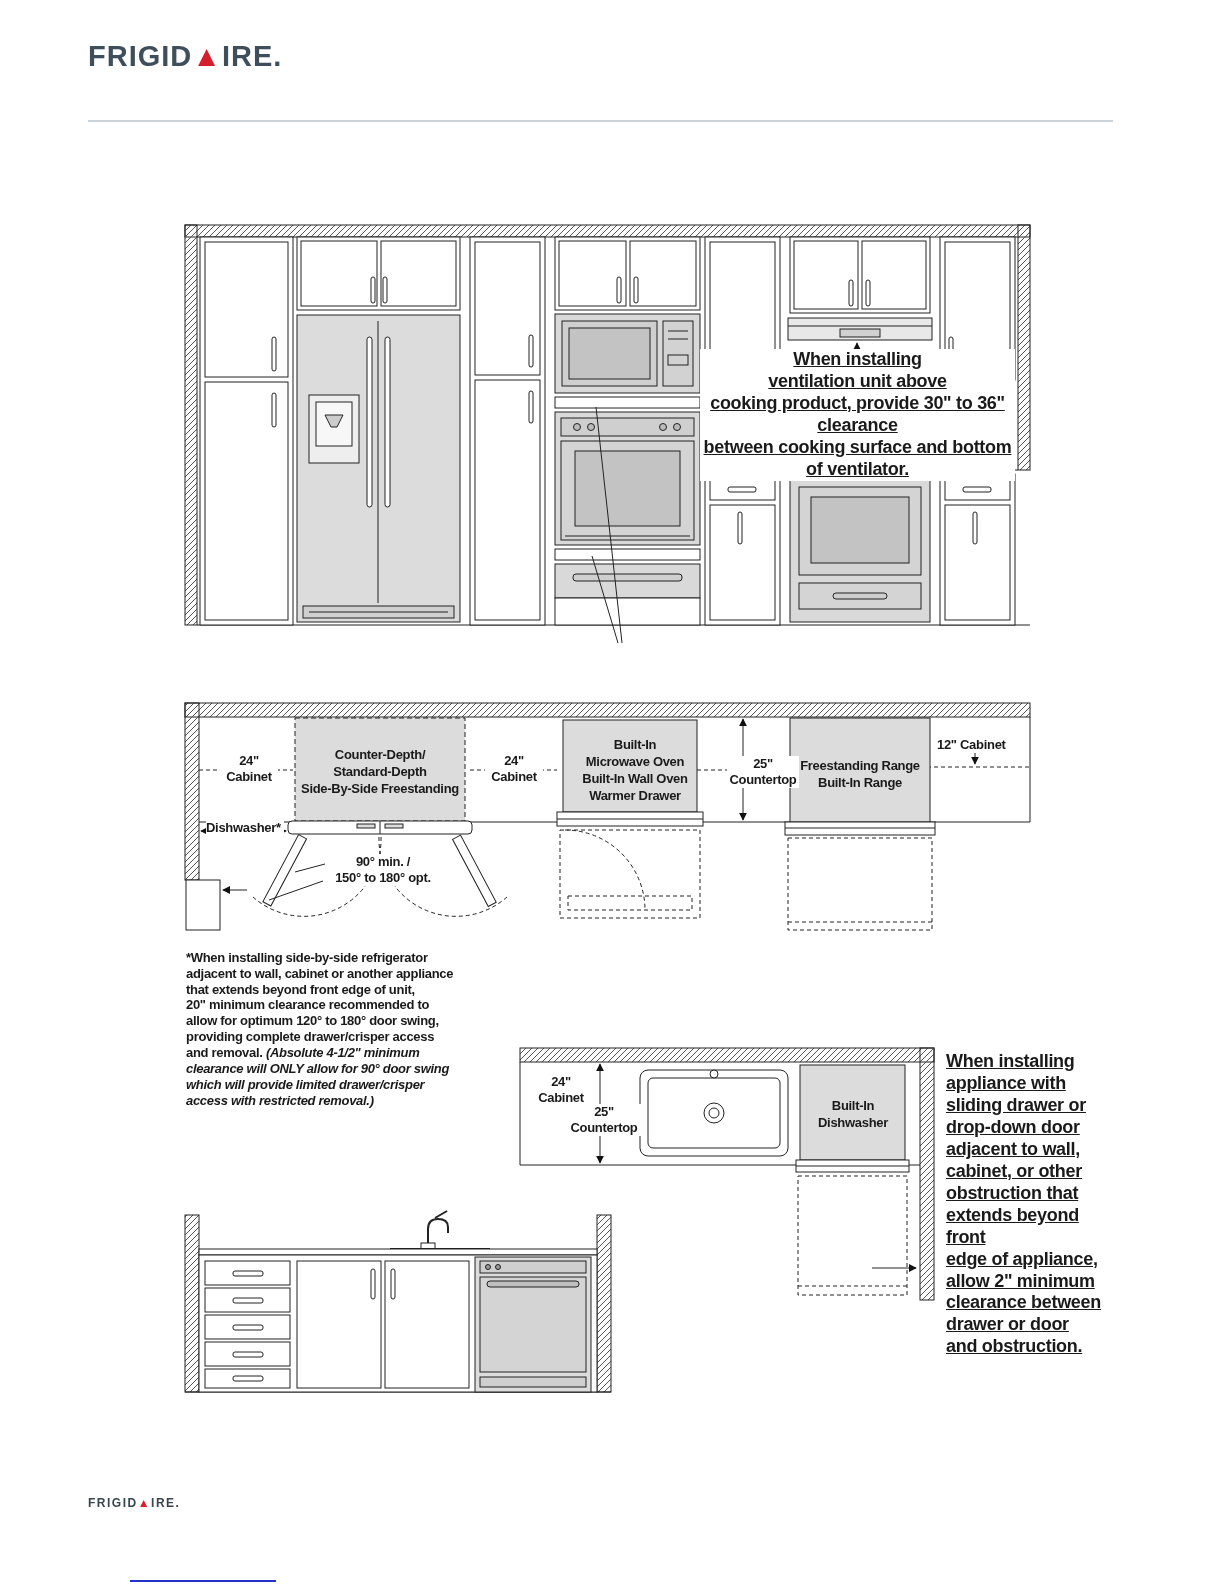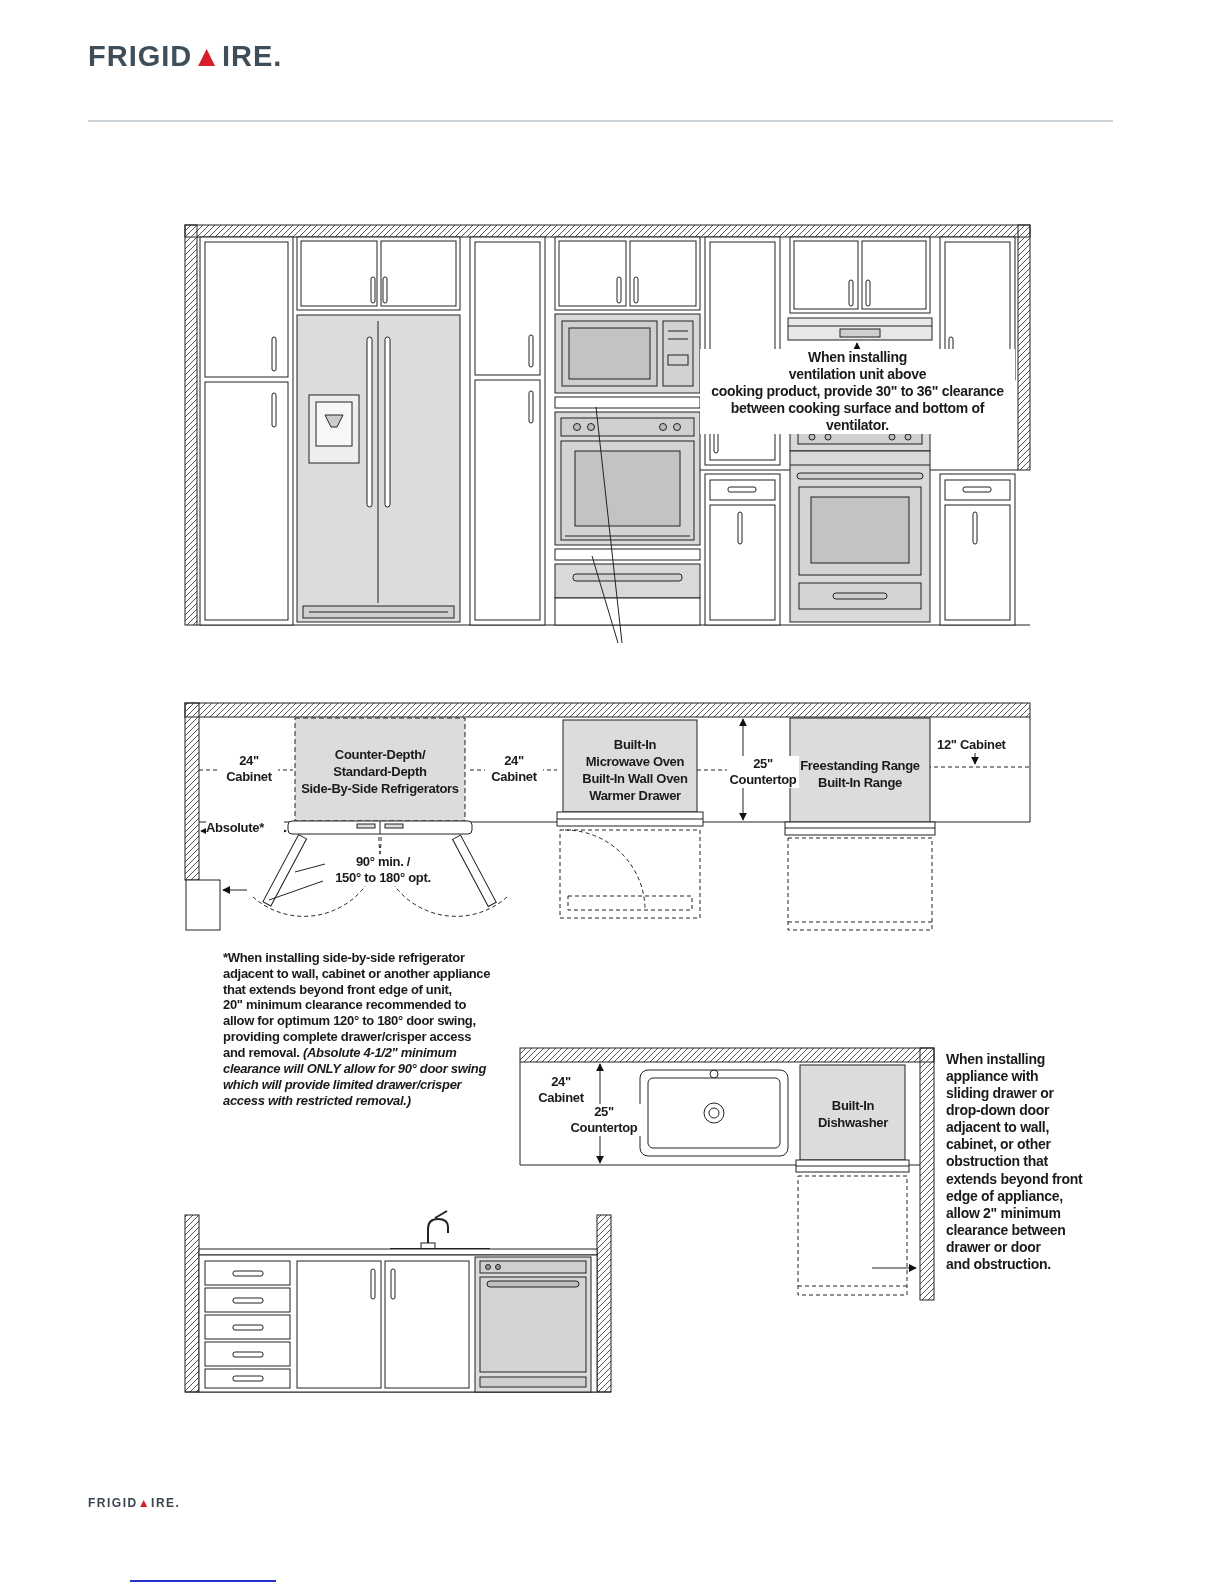--- a/index.html
+++ b/index.html
@@ -8,21 +8,21 @@
     position:relative; width:1110px; height:1585px; background:#fff;
     font-family:"Liberation Sans", sans-serif; color:#1a1a1a;
   }
   svg.d { position:absolute; overflow:visible; }
   .lbl {
     position:absolute; white-space:pre-line;
     font-family:"Liberation Sans", sans-serif;
     font-weight:bold; font-size:13px; letter-spacing:-0.3px; line-height:1.22;
     color:#1a1a1a;
   }
-  .note { font-size:14px; }
+  .note { font-size:18px;text-decoration:underline; }
   .boxlbl { font-size:13px; line-height:1.3; text-align:center; }
   .ctr { text-align:center; }
   .rt  { text-align:right; }
   .wbg { background:#ffffff; }
   .brand {
     position:absolute; font-weight:bold; letter-spacing:1px;
     color:#3e4f5b; font-size:29px;
   }
   .brand .tri { color:#d61f2c; }
   .brand-footer { font-size:12px; letter-spacing:1.5px; color:#39454f; }
@@ -270,37 +270,37 @@
       <line x1="790" y1="50" x2="790" y2="64" marker-end="url(#arrB)"></line>
 
       <line x1="16" y1="131" x2="101" y2="131" marker-start="url(#arrB)" marker-end="url(#arrB)"></line>
     </g>
   </svg>
 
   <div class="lbl ctr wbg" style="left:220px; top:753px; width:58px;">24"
 Cabinet</div>
   <div class="lbl boxlbl" style="left:300px; top:747px; width:160px;">Counter-Depth/
 Standard-Depth
-Side-By-Side Refrigerators</div>
+Side-By-Side Freestanding</div>
   <div class="lbl ctr wbg" style="left:485px; top:753px; width:58px;">24"
 Cabinet</div>
   <div class="lbl boxlbl" style="left:572px; top:737px; width:126px;">Built-In
 Microwave Oven
 Built-In Wall Oven</div>
   <div class="lbl boxlbl" style="left:572px; top:788px; width:126px;">Warmer Drawer</div>
   <div class="lbl ctr wbg" style="left:727px; top:756px; width:72px;">25"
 Countertop</div>
   <div class="lbl boxlbl" style="left:797px; top:758px; width:126px;">Freestanding Range
 Built-In Range</div>
   <div class="lbl wbg" style="left:937px; top:737px; width:82px;">12" Cabinet</div>
-  <div class="lbl wbg" style="left:206px; top:820px; width:78px;">Absolute*</div>
+  <div class="lbl wbg" style="left:206px; top:820px; width:78px;">Dishwasher*</div>
   <div class="lbl ctr wbg" style="left:327px; top:854px; width:112px;">90° min. /
 150° to 180° opt.</div>
 
-  <div class="lbl" style="left:186px; top:934px; width:282px;margin-left:37px;">
+  <div class="lbl" style="left:186px; top:934px; width:282px;">
     <span>*When installing side-by-side refrigerator
 adjacent to wall, cabinet or another appliance
 that extends beyond front edge of unit,
 20" minimum clearance recommended to
 allow for optimum 120° to 180° door swing,
 providing complete drawer/crisper access
 and removal. </span><span class="ital">(Absolute 4-1/2" minimum
 clearance will ONLY allow for 90° door swing
 which will provide limited drawer/crisper
 access with restricted removal.)</span>

